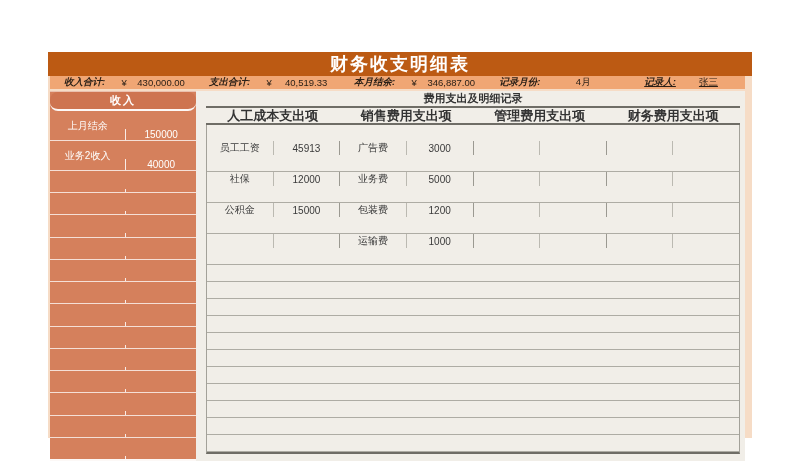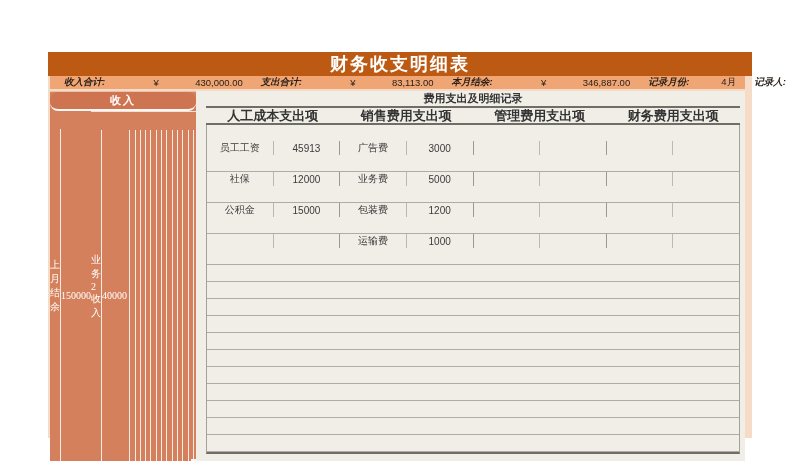--- a/index.html
+++ b/index.html
@@ -6,34 +6,34 @@
   html,body { width:800px; height:475px; background:#ffffff; font-family:"Liberation Sans", sans-serif; overflow:hidden; }
 
   .card { position:absolute; left:48px; top:52px; width:704px; height:386px;
           background:#f6dcc6; display:flex; flex-direction:column; }
 
   .title-bar { height:40px; background:#bc5a13; color:#ffffff; display:flex;
                align-items:center; justify-content:center; font-size:18px;
                font-weight:bold; letter-spacing:2px; }
 
   .summary { height:23px; margin:0 7px 0 2px; background:#f0a674; display:flex; align-items:stretch; }
-  .sum-item { flex:1.05; display:flex; align-items:center; font-size:9.5px; color:#2b2017; padding:0 4px 0 14px;gap:32px; }
-  .sum-item.last { flex:0.8; }
+  .sum-item { flex:1.05; display:flex; align-items:center; font-size:9.5px; color:#2b2017; padding:0 4px 0 14px; }
+  .sum-item.last { flex:0.8;text-decoration:underline; }
   .sum-label { font-weight:bold; font-style:italic; white-space:nowrap; }
   .sum-cur { margin-left:12px; width:14px; text-align:center; }
   .sum-val { flex:1; text-align:center; white-space:nowrap; }
 
   .sheet-body { flex:1; display:flex; margin:2px 7px 4px 2px; }
 
   .sidebar { width:146px; background:#d5805c; display:flex; flex-direction:column;
              border-top:1px solid rgba(255,255,255,.5); }
   .side-header { height:19px; background:#ce7450; border-bottom:2px solid rgba(255,255,255,.95);
                  color:#fff; font-weight:bold; font-size:11px; display:flex;
                  align-items:center; justify-content:center; letter-spacing:2px;border-radius:8px; }
-  .side-rows { flex:1; display:flex; flex-direction:row;font-family:Liberation Serif, serif; }
+  .side-rows { flex:1; display:flex; flex-direction:column; }
   .side-row { flex:1; display:flex; }
   .side-row + .side-row { border-top:1px solid rgba(255,255,255,.75); }
   .side-row:last-child { border-bottom:2px solid rgba(255,255,255,.95); }
   .side-cell { flex:1; display:flex; align-items:center; justify-content:center;
                color:#ffffff; font-size:10px; }
   .side-cell.c0 { flex:1.08; }
   .side-cell.c1 { border-left:1px solid rgba(255,255,255,.85);margin-top:18px; }
 
   .main { flex:1; background:#f1eee8; padding:0 5px 7px 10px; display:flex; flex-direction:column; }
   .main-title { height:17px; font-size:11px; font-weight:bold; color:#333333;
@@ -61,21 +61,21 @@
 
   <div class="summary">
     <div class="sum-item">
       <span class="sum-label">收入合计:</span>
       <span class="sum-cur">¥</span>
       <span class="sum-val">430,000.00</span>
     </div>
     <div class="sum-item">
       <span class="sum-label">支出合计:</span>
       <span class="sum-cur">¥</span>
-      <span class="sum-val">83,113.00</span>
+      <span class="sum-val">40,519.33</span>
     </div>
     <div class="sum-item">
       <span class="sum-label">本月结余:</span>
       <span class="sum-cur">¥</span>
       <span class="sum-val">346,887.00</span>
     </div>
     <div class="sum-item">
       <span class="sum-label">记录月份:</span>
       <span class="sum-val">4月</span>
     </div>

